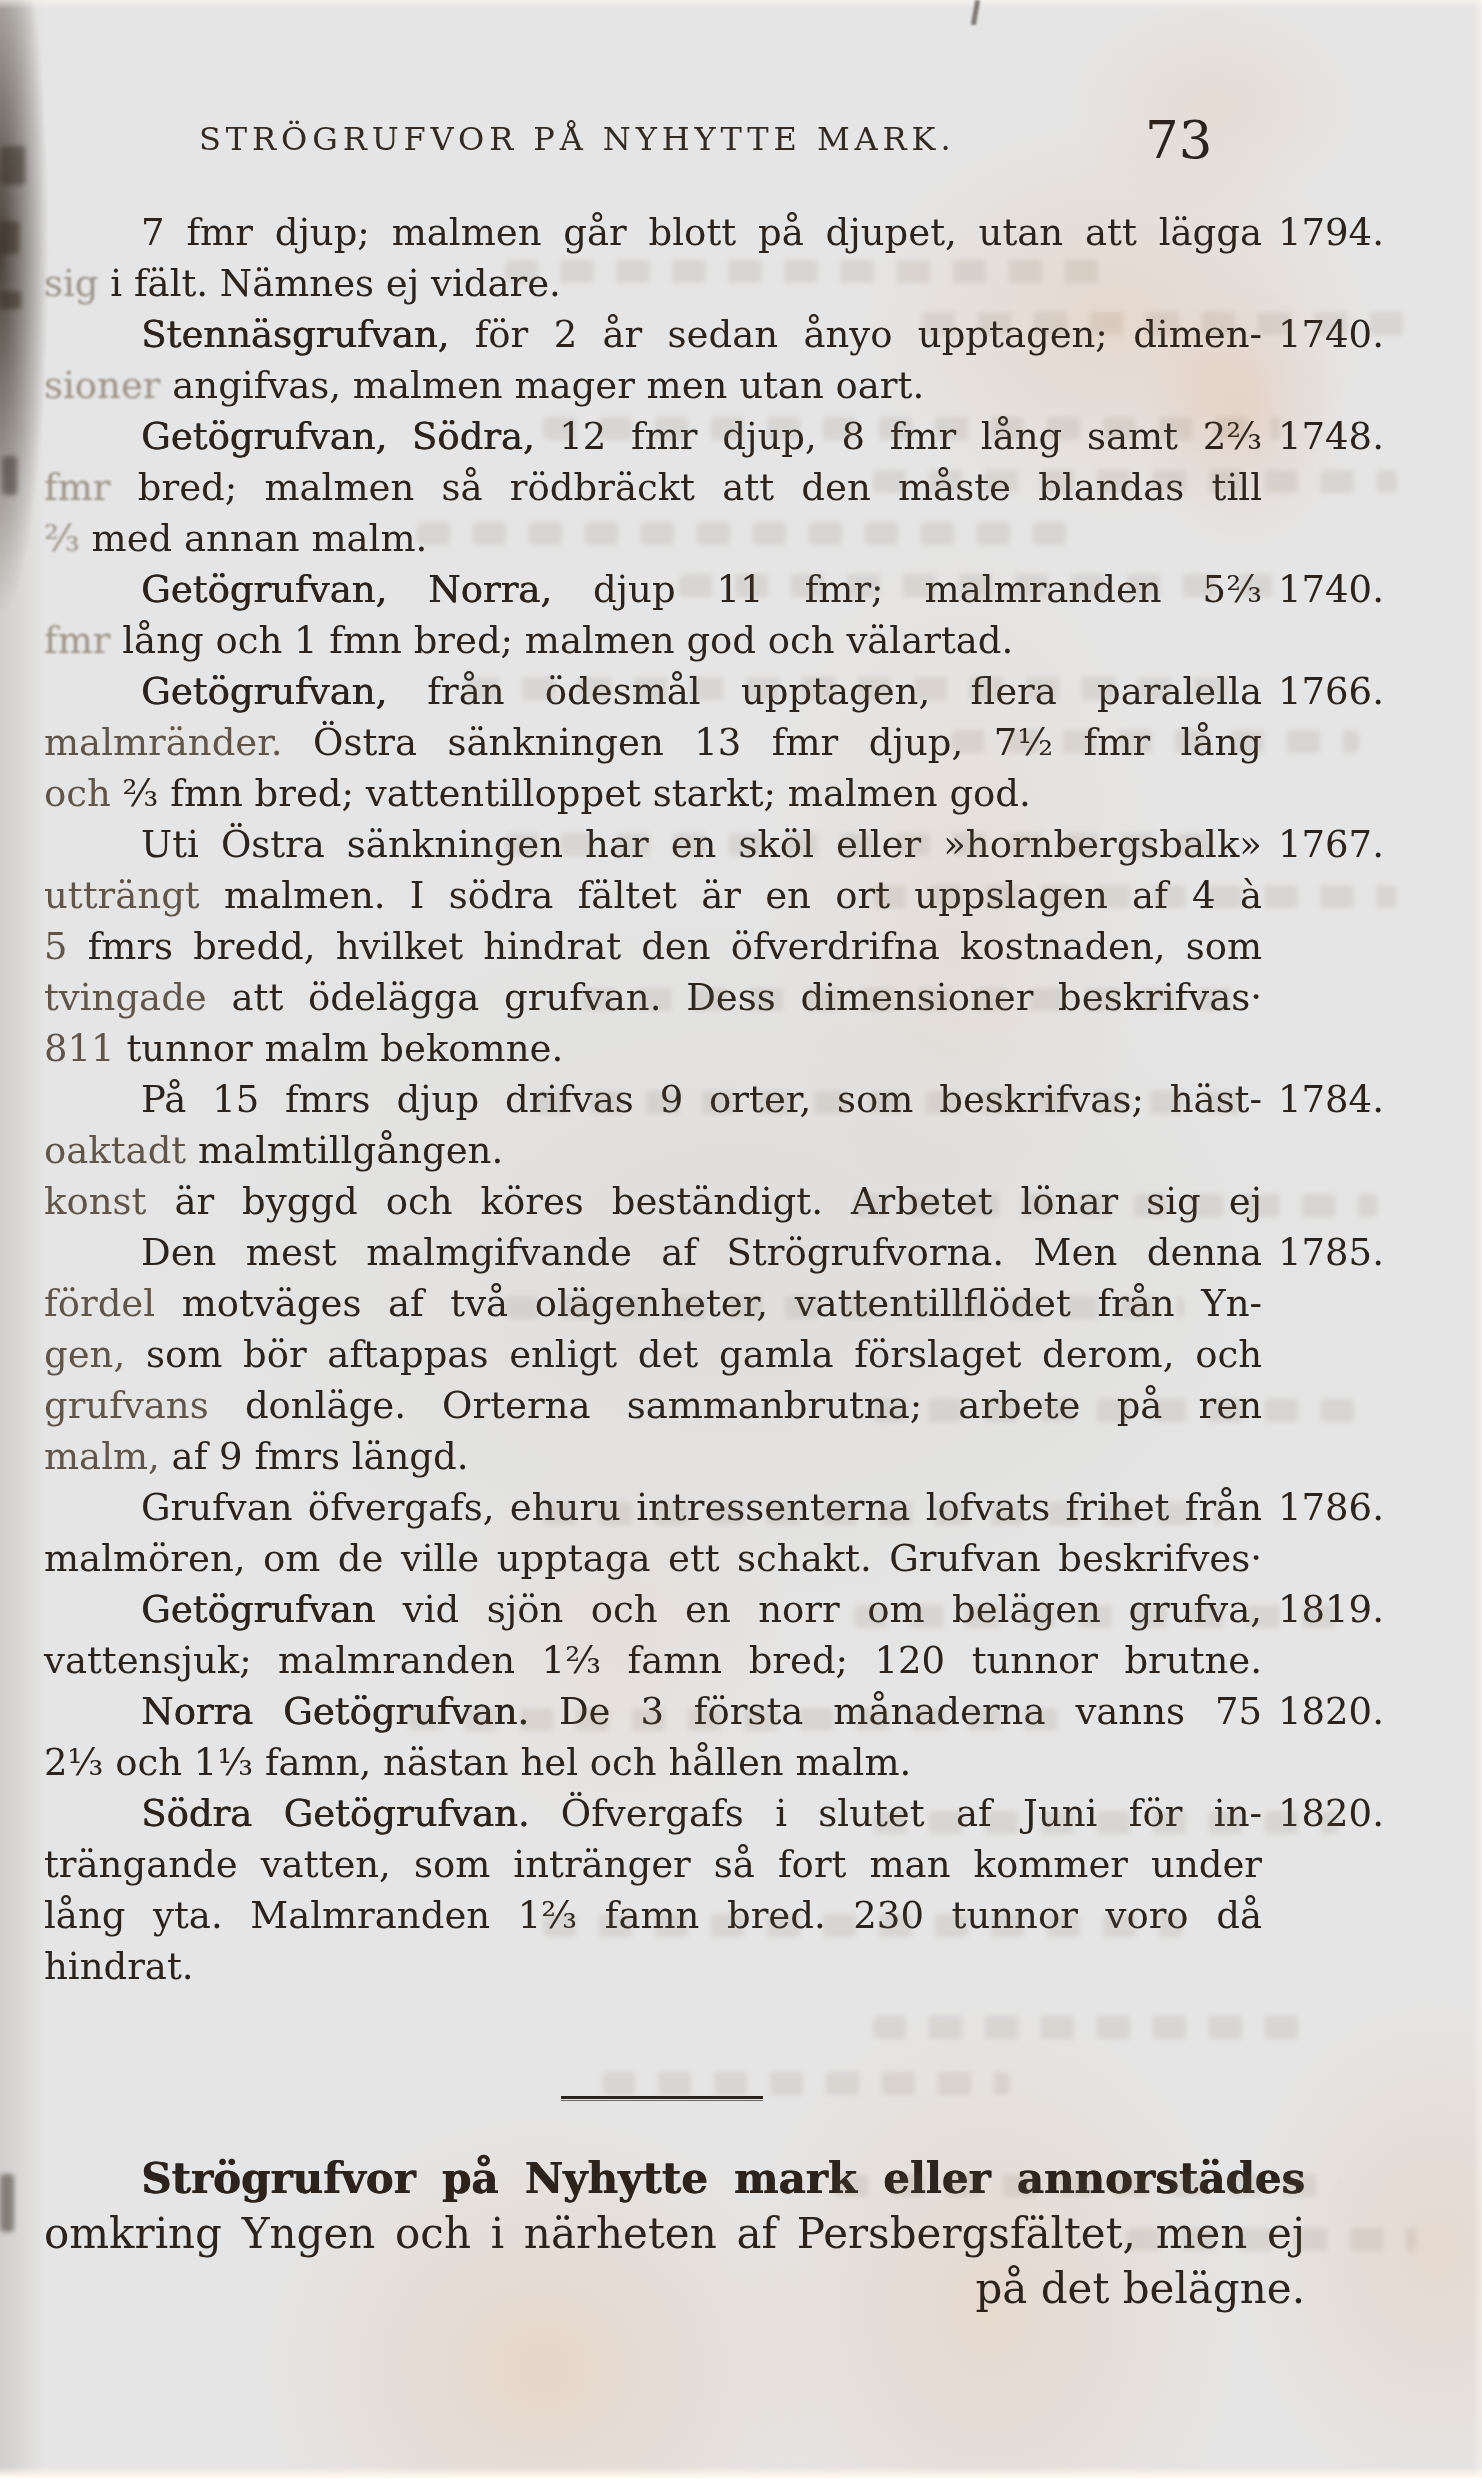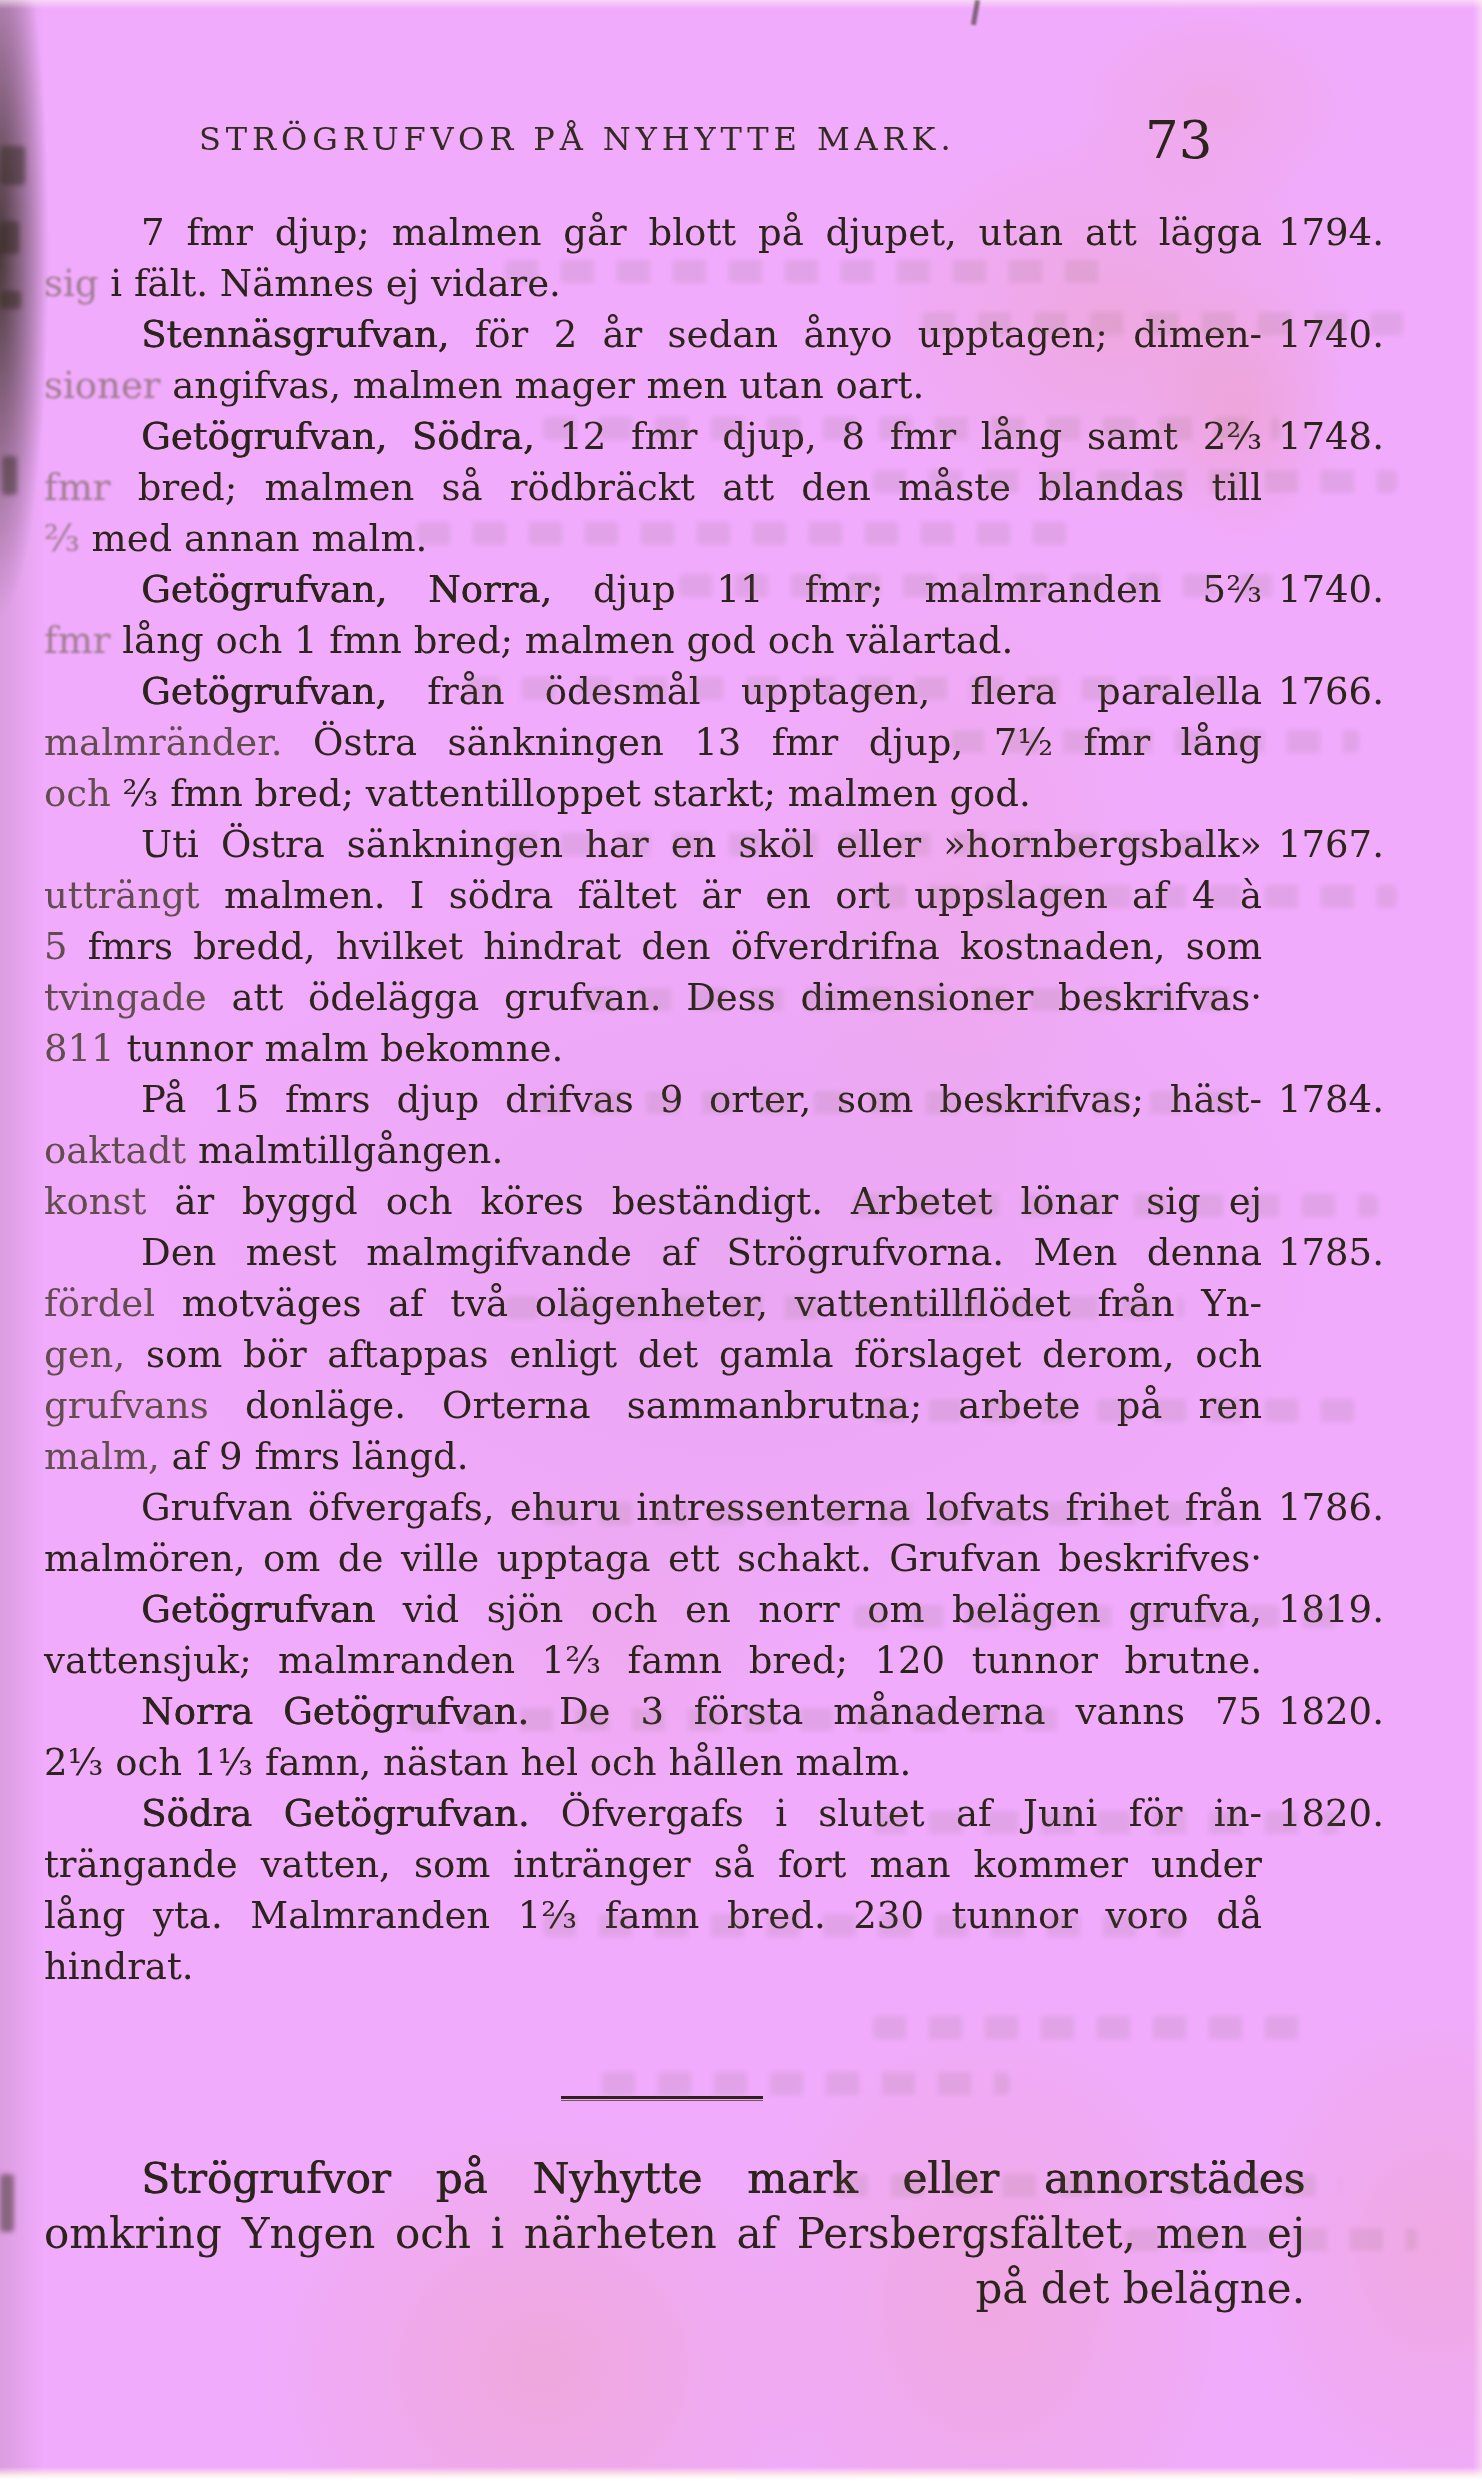--- a/index.html
+++ b/index.html
@@ -1,19 +1,19 @@
 <!DOCTYPE html>
 <html><head>
 <meta charset="utf-8">
 <title>Scanned book page</title>
 <style>
   html,body { margin:0; padding:0; background:#6b6258; }
   .page {
     position:relative; width:1483px; height:2484px; overflow:hidden;
-    background:#f0abfc;
+    background:#e5e5e5;
     font-family:"DejaVu Serif","Liberation Serif",serif;
     color:#2c241c;
   }
   
   .stains { position:absolute; inset:0; pointer-events:none;
     background:
       radial-gradient(369px 291px at 1116px 320px, rgba(233,150,85,.17), transparent 70%),
       radial-gradient(155px 194px at 1242px 417px, rgba(226,130,70,.14), transparent 70%),
       radial-gradient(291px 505px at 961px 873px,  rgba(233,150,85,.08), transparent 70%),
       radial-gradient(213px 155px at 1213px 107px, rgba(233,150,85,.12), transparent 70%),
@@ -52,21 +52,21 @@
 
   .divider { position:absolute; left:561px; top:2096px; width:202px; height:5.8px;
     background: linear-gradient(180deg, #2c241c 0 2.9px, rgba(44,36,28,0) 2.9px 3.9px, rgba(44,36,28,.65) 3.9px 4.9px, rgba(44,36,28,0) 4.9px);
     filter:blur(0.4px); }
 
   .closing { position:absolute; left:44px; top:2151px; width:1261px; }
   .closing .cline { position:relative; height:55px; line-height:55px; font-size:42px;
     text-align:justify; text-align-last:justify; }
   .closing .cline.short { text-align:right; text-align-last:auto; }
   .closing .cline.indent { text-indent:97px; }
-  .closing .cline.bold { font-weight:normal; text-shadow:0.7px 0 0 currentColor; }
+  .closing .cline.bold { font-weight:bold; text-shadow:0.7px 0 0 currentColor; }
 
   
   .ghost { position:absolute; height:23px; filter:blur(2.9px); opacity:.13; border-radius:5.8px;
     background: repeating-linear-gradient(90deg, rgba(118,100,80,.9) 0 33px, rgba(118,100,80,0) 33px 56px); }
   .smudge { position:absolute; background:rgba(50,40,30,.5); filter:blur(2.9px); border-radius:3.9px; }
   .topmark { position:absolute; left:973px; top:0; width:4.9px; height:25px;
     background:rgba(60,50,40,.6); filter:blur(1px); transform:rotate(10deg); }
 </style>
 </head>
 <body>

